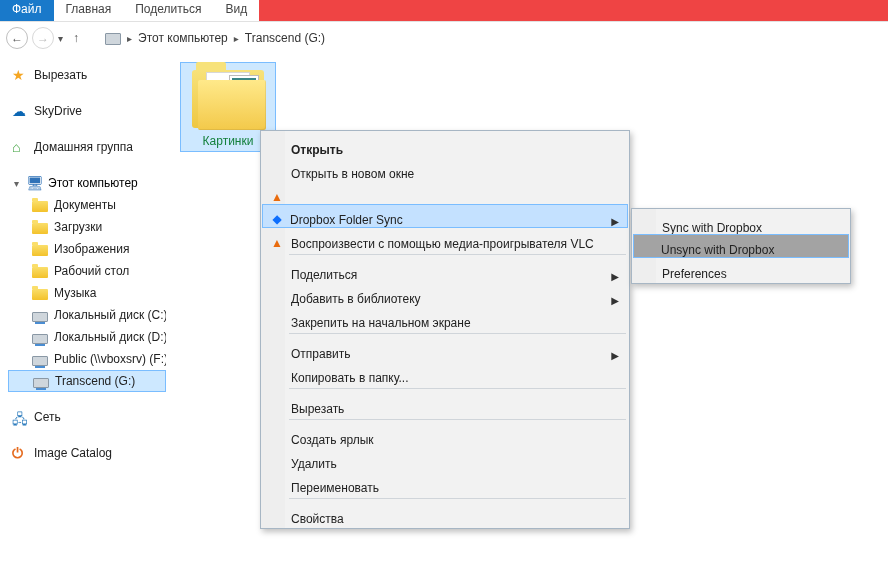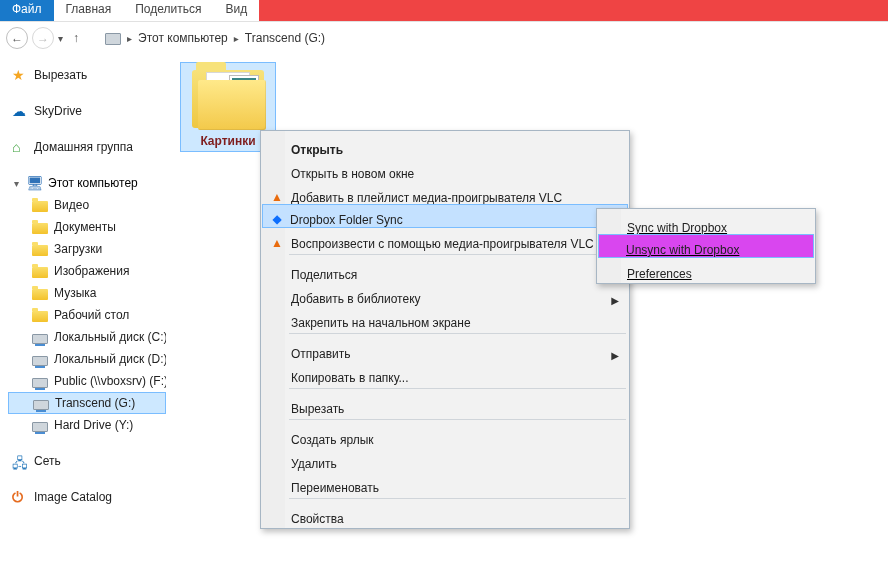--- a/index.html
+++ b/index.html
@@ -53,35 +53,35 @@
 
 .tile { width:96px; text-align:center; }
 .tile.sel { background:#cde8ff; border:1px solid #7abdff; padding:3px; }
 .big-folder { width:72px; height:58px; margin:4px auto 6px; position:relative; }
 .big-folder .back { position:absolute; inset:0; background:linear-gradient(#f7e27a,#efc742); border-radius:3px; }
 .big-folder .tab { position:absolute; top:-8px; left:4px; width:30px; height:10px; background:#f7e27a; border-radius:2px 2px 0 0; }
 .big-folder .front { position:absolute; left:6px; right:-2px; top:10px; bottom:-2px; background:linear-gradient(#ffe98a,#f3c94a); border-radius:2px; box-shadow:-1px -1px 0 rgba(0,0,0,.08) inset; }
 .big-folder .sheet { position:absolute; left:14px; top:2px; width:44px; height:48px; background:#fff; border:1px solid #d7d7d7; }
 .big-folder .img1 { position:absolute; right:6px; top:6px; width:28px; height:22px; background:#3b8686; border:2px solid #fff; box-shadow:0 0 0 1px #bbb; }
 .big-folder .img2 { position:absolute; right:14px; top:20px; width:26px; height:20px; background:#b58863; border:2px solid #fff; box-shadow:0 0 0 1px #bbb; }
-.tile .name { color:#7f1d1d; margin-top:2px; word-break:break-all;font-weight:bold; }
+.tile .name { color:#15803d; margin-top:2px; word-break:break-all; }
 
 
 .menu { position:absolute; background:#f2f2f2; border:1px solid #a7b6c4; box-shadow:2px 3px 6px rgba(0,0,0,.25); padding:2px; }
 .menu.main { left:260px; top:130px; width:370px; }
 .menu-item { display:flex; align-items:flex-end; height:24px; padding:0 22px 0 28px; position:relative; color:#222; }
 .menu-item.bold { font-weight:600; }
 .menu-item .sub { position:absolute; right:8px; color:#333; font-size:10px; }
 .menu-item .mic { position:absolute; left:6px; width:16px; height:16px; display:flex; align-items:center; justify-content:center; }
 .menu-item.hover { background:#c4e1ff; border:1px solid #7abdff; height:24px; margin:-1px; padding:0 21px 0 27px; }
 .menu-sep { height:1px; background:#d0d5da; margin:3px 1px 3px 26px; }
 .icon-strip { position:absolute; left:0; top:0; bottom:0; width:24px; background:#eee; }
 
-.submenu { left:596px; top:208px; width:220px;text-decoration:underline; }
-.submenu .menu-item.hover { background:#d946ef; }
+.submenu { left:631px; top:208px; width:220px; }
+.submenu .menu-item.hover { background:#a3a3a3; }
 
 
 .drv-mini { width:18px;height:12px;background:#cfd6dc;border:1px solid #8a98a5;border-radius:1px;position:relative;margin-top:2px; }
 
 </style>
 </head>
 <body>
 
 <div class="ribbon">
   <div class="ribbon-tab active">Файл</div>
@@ -127,61 +127,53 @@
     <div class="side-group-gap"></div>
 
     <div class="side-root">
       <span class="tree-exp">▾</span>
       <span class="ic16 ic-pc">🖥</span>
       <span class="lbl">Этот компьютер</span>
     </div>
 
     <div class="side-item indent">
         <span class="ic16 ic-folder"></span>
-        <span class="lbl">Видео</span>
-      </div>
-    <div class="side-item indent">
-        <span class="ic16 ic-folder"></span>
         <span class="lbl">Документы</span>
       </div>
     <div class="side-item indent">
         <span class="ic16 ic-folder"></span>
         <span class="lbl">Загрузки</span>
       </div>
     <div class="side-item indent">
         <span class="ic16 ic-folder"></span>
         <span class="lbl">Изображения</span>
       </div>
     <div class="side-item indent">
         <span class="ic16 ic-folder"></span>
+        <span class="lbl">Рабочий стол</span>
+      </div>
+    <div class="side-item indent">
+        <span class="ic16 ic-folder"></span>
         <span class="lbl">Музыка</span>
       </div>
     <div class="side-item indent">
-        <span class="ic16 ic-folder"></span>
-        <span class="lbl">Рабочий стол</span>
-      </div>
-    <div class="side-item indent">
         <span class="ic16 ic-drive"></span>
         <span class="lbl">Локальный диск (C:)</span>
       </div>
     <div class="side-item indent">
         <span class="ic16 ic-drive"></span>
         <span class="lbl">Локальный диск (D:)</span>
       </div>
     <div class="side-item indent">
         <span class="ic16 ic-drive"></span>
         <span class="lbl">Public (\\vboxsrv) (F:)</span>
       </div>
     <div class="side-item indent selected">
         <span class="ic16 ic-drive"></span>
         <span class="lbl">Transcend (G:)</span>
-      </div>
-    <div class="side-item indent">
-        <span class="ic16 ic-drive"></span>
-        <span class="lbl">Hard Drive (Y:)</span>
       </div>
 
     <div class="side-group-gap"></div>
     <div class="side-item">
       <span class="ic16 ic-net">🖧</span>
       <span class="lbl">Сеть</span>
     </div>
     <div class="side-group-gap"></div>
     <div class="side-item">
       <span class="ic16 ic-power">⏻</span>
@@ -207,21 +199,20 @@
 <div class="menu main">
   <div class="icon-strip"></div>
   <div class="menu-item bold">
       <span>Открыть</span>
     </div>
   <div class="menu-item">
       <span>Открыть в новом окне</span>
     </div>
   <div class="menu-item">
       <span class="mic" style="color:#e96b0d;">▲</span>
-      <span>Добавить в плейлист медиа-проигрывателя VLC</span>
     </div>
   <div class="menu-item hover">
       <span class="mic" style="color:#0d6efd;">◆</span>
       <span>Dropbox Folder Sync</span>
       <span class="sub">▶</span>
     </div>
   <div class="menu-item">
       <span class="mic" style="color:#e96b0d;">▲</span>
       <span>Воспроизвести с помощью медиа-проигрывателя VLC</span>
     </div>

